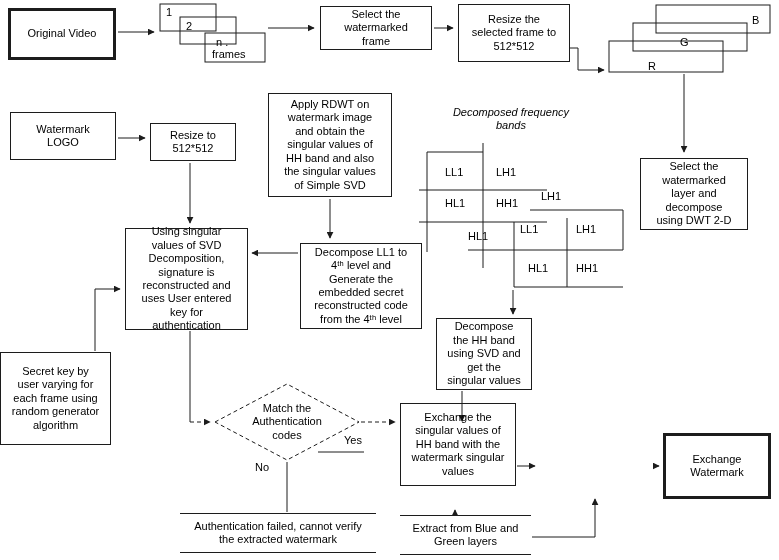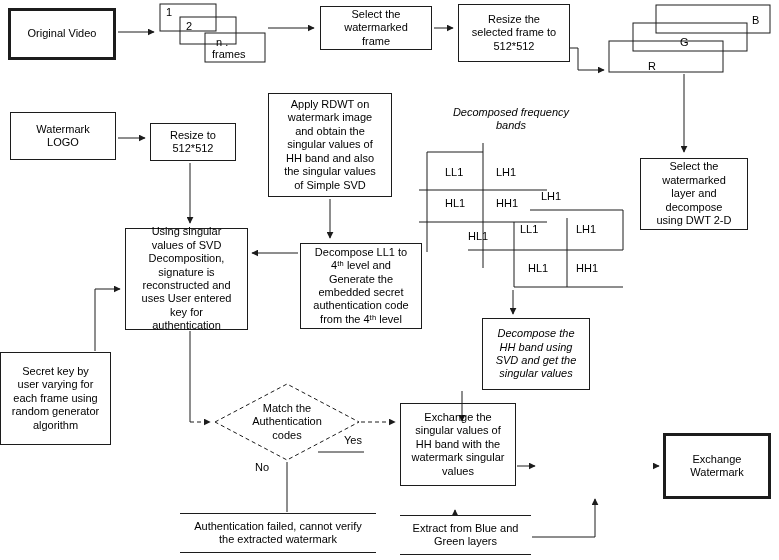--- a/index.html
+++ b/index.html
@@ -66,22 +66,22 @@
   </svg>
 
   <div class="node bold" style="left:8px;top:8px;width:108px;height:52px;">Original Video</div>
   <div class="node" style="left:320px;top:6px;width:112px;height:44px;">Select the watermarked frame</div>
   <div class="node" style="left:458px;top:4px;width:112px;height:58px;">Resize the selected frame to 512*512</div>
   <div class="node" style="left:640px;top:158px;width:108px;height:72px;">Select the watermarked layer and decompose using DWT 2-D</div>
   <div class="node" style="left:10px;top:112px;width:106px;height:48px;">Watermark LOGO</div>
   <div class="node" style="left:150px;top:123px;width:86px;height:38px;">Resize to 512*512</div>
   <div class="node" style="left:268px;top:93px;width:124px;height:104px;">Apply RDWT on watermark image and obtain the singular values of HH band and also the singular values of Simple SVD</div>
   <div class="node" style="left:125px;top:228px;width:123px;height:102px;">Using singular values of SVD Decomposition, signature is reconstructed and uses User entered key for authentication</div>
-  <div class="node" style="left:300px;top:243px;width:122px;height:86px;">Decompose LL1 to 4ᵗʰ level and Generate the embedded secret authentication code from the 4ᵗʰ level</div>
-  <div class="node" style="left:482px;top:318px;width:108px;height:72px;font-style:italic;">Decompose the HH band using SVD and get the singular values</div>
+  <div class="node" style="left:300px;top:243px;width:122px;height:86px;">Decompose LL1 to 4ᵗʰ level and Generate the embedded secret reconstructed code from the 4ᵗʰ level</div>
+  <div class="node" style="left:436px;top:318px;width:96px;height:72px;">Decompose the HH band using SVD and get the singular values</div>
   <div class="node" style="left:0px;top:352px;width:111px;height:93px;">Secret key by user varying for each frame using random generator algorithm</div>
   <div class="node" style="left:400px;top:403px;width:116px;height:83px;">Exchange the singular values of HH band with the watermark singular values</div>
   <div class="node bold" style="left:663px;top:433px;width:108px;height:66px;">Exchange Watermark</div>
   <div class="node openv" style="left:180px;top:513px;width:196px;height:40px;">Authentication failed, cannot verify the extracted watermark</div>
   <div class="node openv" style="left:400px;top:515px;width:131px;height:40px;">Extract from Blue and Green layers</div>
 
   <div class="node" style="left:227px;top:394px;width:120px;height:56px;border:none;">Match the Authentication codes</div>
   <span class="label" style="left:320px;top:434px;margin-left:24px;">Yes</span>
   <span class="label" style="left:255px;top:461px;">No</span>
 

